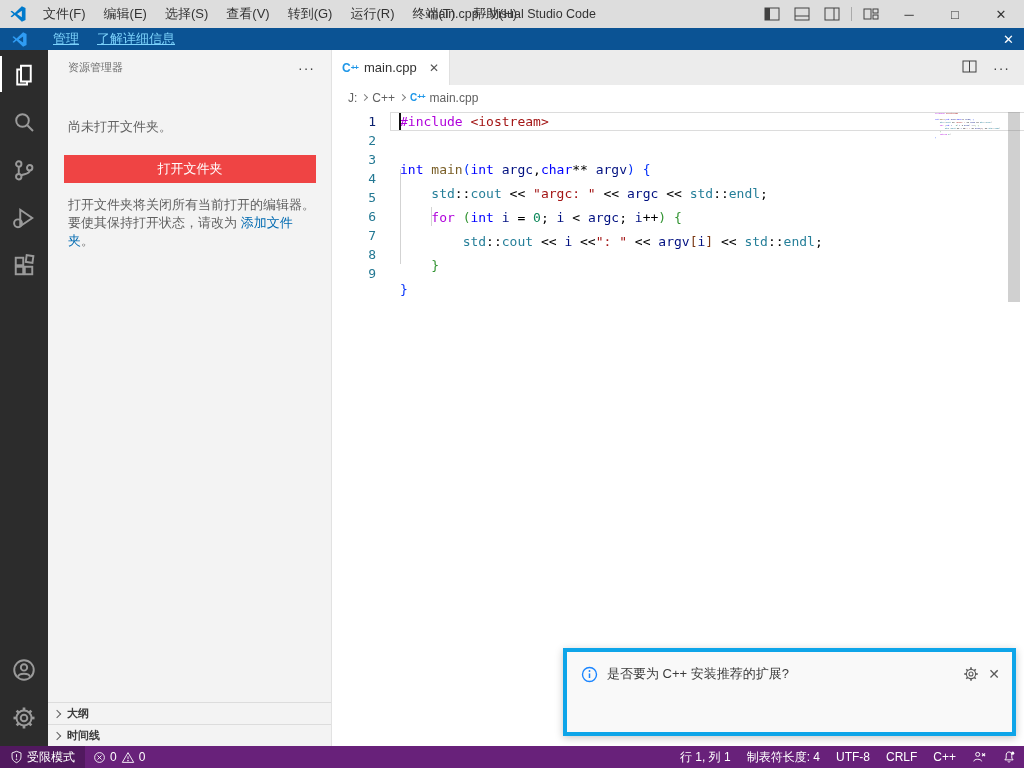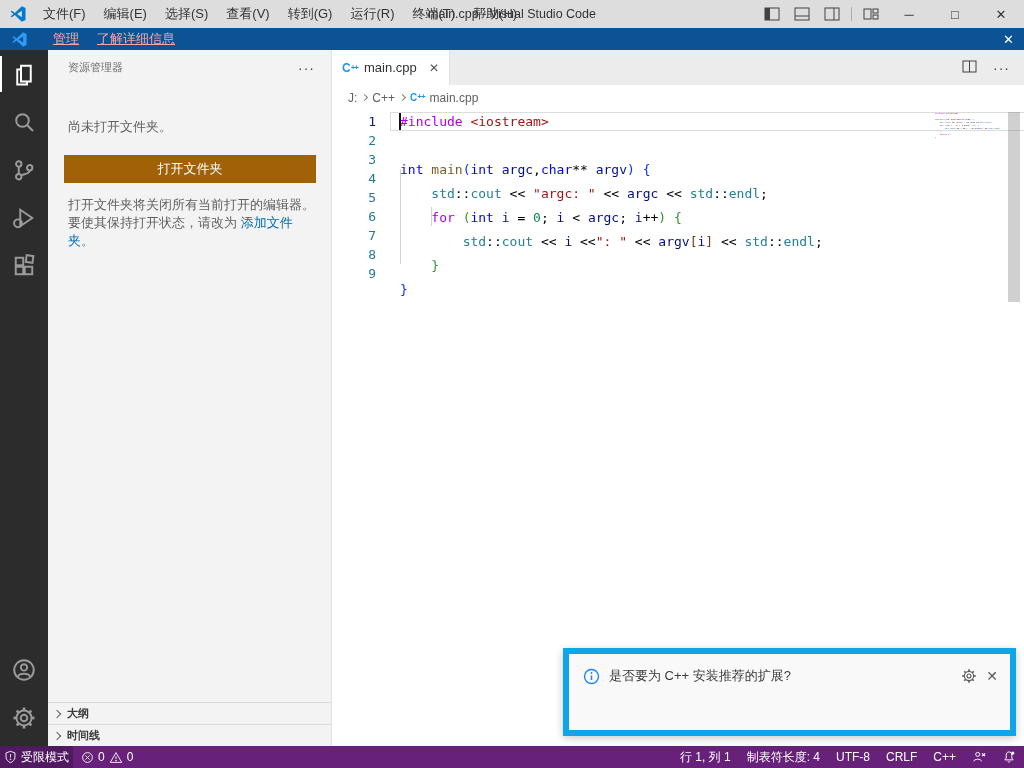--- a/index.html
+++ b/index.html
@@ -17,21 +17,21 @@
   #titlebar-right { margin-left:auto; display:flex; align-items:center; height:28px; z-index:2; }
   .tb-icon { width:30px; height:28px; display:flex; align-items:center; justify-content:center; }
   .tb-divider { width:1px; height:14px; background:#aaa; margin:0 4px; }
   .win-btn { width:46px; height:28px; display:flex; align-items:center; justify-content:center;
              font-size:13px; color:#333; }
 
   
   #banner { position:absolute; top:28px; left:0; right:0; height:22px; background:#0b5394;
             color:#fff; font-size:13px; display:flex; align-items:center; }
   #banner-logo { width:15px; height:15px; margin:0 8px 0 12px; flex:none; }
-  #banner a { color:#fca5a5; text-decoration:underline; margin-left:18px; cursor:pointer; }
+  #banner a { color:#7dd3fc; text-decoration:underline; margin-left:18px; cursor:pointer; }
   #banner-close { margin-left:auto; margin-right:10px; font-size:13px; cursor:pointer; }
 
   
   #activitybar { position:absolute; top:50px; left:0; width:48px; bottom:22px; background:#2c2c2c; }
   .act-item { width:48px; height:48px; display:flex; align-items:center; justify-content:center;
               position:relative; cursor:pointer; }
   .act-item svg { stroke:#9a9a9a; fill:none; stroke-width:1.3; }
   .act-item.active svg { stroke:#fff; }
   .act-item.active::before { content:""; position:absolute; left:0; top:6px; bottom:6px; width:2px; background:#fff; }
   #act-bottom { position:absolute; bottom:4px; left:0; width:48px; }
@@ -43,21 +43,21 @@
                     font-size:11px; color:#6f6f6f; }
   #sidebar-ellipsis { margin-left:auto; color:#424242; font-size:14px; letter-spacing:1px; cursor:pointer; }
   .chev { width:6px; height:6px; border-left:1.4px solid #616161; border-bottom:1.4px solid #616161;
           display:inline-block; }
   .chev.down { transform:rotate(-45deg); }
   .chev.right { transform:rotate(-135deg); margin-top:1px; }
   #section-row { height:22px; display:flex; align-items:center; gap:7px; padding-left:6px;
                  font-size:11px; font-weight:bold; cursor:pointer; }
   #empty-msg { position:absolute; top:68px; left:20px; right:16px; font-size:13px; color:#616161; }
   #open-folder-btn { position:absolute; top:105px; left:16px; width:252px; height:28px;
-                     background:#a16207; color:#fff; border:none; font-size:13px; cursor:pointer;
+                     background:#ef4444; color:#fff; border:none; font-size:13px; cursor:pointer;
                      font-family:inherit; }
   #folder-hint { position:absolute; top:146px; left:20px; width:250px; font-size:13px;
                  color:#616161; line-height:18px; }
   #folder-hint a { color:#006AB1; text-decoration:none; cursor:pointer; }
   .bottom-pane { position:absolute; left:0; right:0; height:22px; border-top:1px solid #dcdcdc;
                  display:flex; align-items:center; gap:7px; padding-left:6px;
                  font-size:11px; font-weight:bold; cursor:pointer; background:#f3f3f3; }
   #outline-pane { bottom:44px; }
   #timeline-pane { bottom:22px; }
   #sidebar .bottom-pane { bottom:auto; }
@@ -96,35 +96,35 @@
 
   #minimap { position:absolute; top:0; left:603px; width:70px; height:230px; cursor:pointer; }
   #minimap-content { transform:scale(0.155); transform-origin:0 0;
                      font-family:"DejaVu Sans Mono","Liberation Mono",monospace; font-size:13px; }
   .mini-line { height:19px; line-height:19px; white-space:pre; }
   #scrollbar { position:absolute; top:0; left:676px; width:12px; height:190px;
                background:rgba(110,110,110,0.32); cursor:pointer; }
 
   
   #toast { position:absolute; left:563px; top:648px; width:453px; height:88px; background:#f9f9f9;
-           border:6px solid #0ea5e9; box-shadow:0 2px 8px rgba(0,0,0,0.22); }
+           border:4px solid #0ea5e9; box-shadow:0 2px 8px rgba(0,0,0,0.22); }
   #toast-header { display:flex; align-items:center; gap:9px; padding:13px 12px 0 14px; }
   #toast-msg { font-size:13px; color:#3b3b3b; flex:1; }
   .toast-icon { color:#5a5a5a; cursor:pointer; display:flex; align-items:center; }
   #toast-buttons { position:absolute; right:12px; bottom:12px; display:flex; gap:10px; }
   .toast-btn { height:25px; padding:0 13px; font-size:13px; color:#fff; border:none;
                cursor:pointer; font-family:inherit; }
   .toast-btn.primary { background:#007ACC; }
   .toast-btn.secondary { background:#5F6A79; }
 
   
   #statusbar { position:absolute; left:0; right:0; bottom:0; height:22px; background:#68217A;
                color:#fff; font-size:12px; display:flex; align-items:center; }
   .sb-item { display:flex; align-items:center; gap:4px; padding:0 8px; height:22px; cursor:pointer; }
-  #sb-restricted { background:rgba(0,0,0,0.22); padding:0 4px; }
+  #sb-restricted { background:rgba(0,0,0,0.22); padding:0 10px; }
   #sb-right { margin-left:auto; display:flex; align-items:center; }
   .sb-svg { stroke:#fff; fill:none; stroke-width:1.1; }
 </style>
 </head>
 <body>
 
 <div id="app">
 
   <div id="titlebar">
     <svg id="vscode-logo" viewBox="0 0 100 100">

